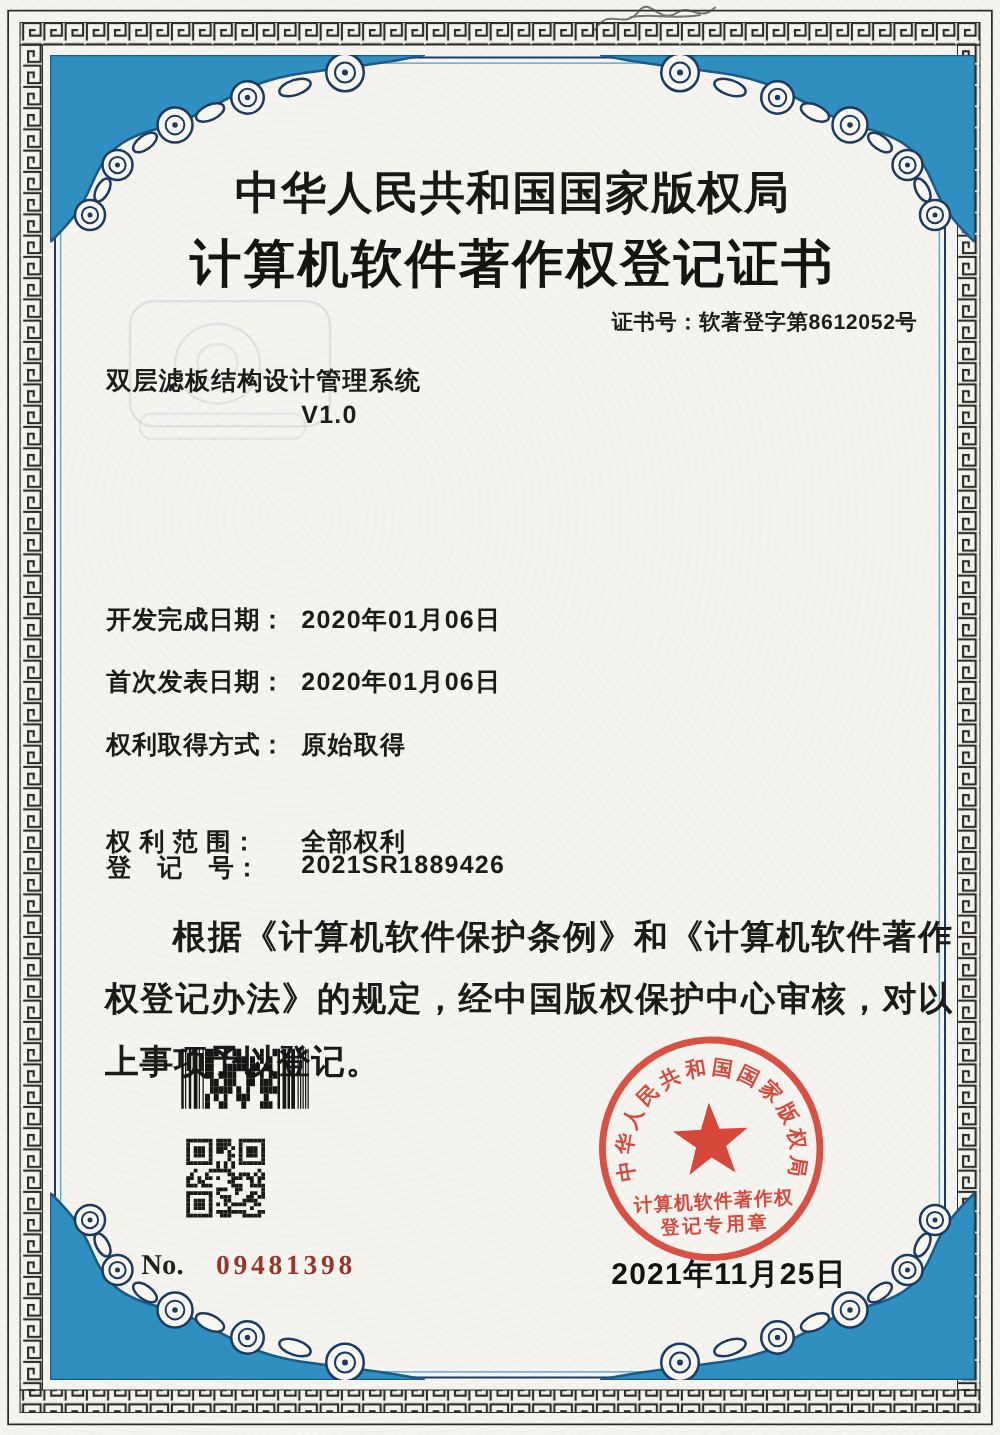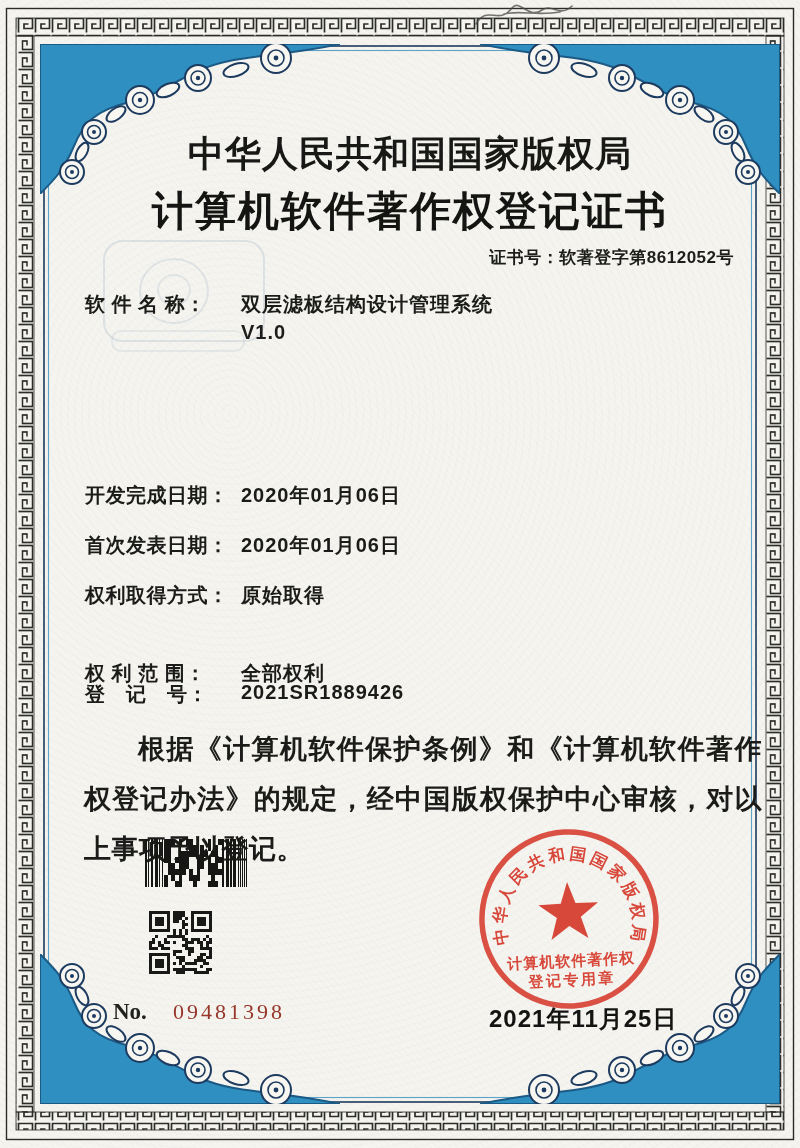--- a/index.html
+++ b/index.html
@@ -61,21 +61,21 @@
   .bgrid i.on{background:#161614;}
   .qrcode{position:absolute;left:149px;top:911px;display:grid;grid-template-columns:repeat(21,3px);grid-auto-rows:3px;}
   .qrcode i{display:block;}
   .qrcode i.on{background:#191917;}
   
   .serial{
     position:absolute;left:113px;top:999px;display:flex;gap:26px;align-items:center;
     font-family:"Liberation Serif",serif;
   }
   .serial .pfx{font-size:23px;font-weight:600;color:#21211f;}
-  .serial .num{font-size:22px;letter-spacing:3px;color:#96362a;font-weight:400;}
+  .serial .num{font-size:22px;letter-spacing:3px;color:#96362a;font-weight:700;}
   .issue-date{
     position:absolute;left:489px;top:1003px;z-index:5;
     font-size:24px;font-weight:bold;letter-spacing:1px;color:#131311;
   }
   
   .seal{position:absolute;left:473px;top:824px;width:192px;height:192px;transform:rotate(-3deg);opacity:.93;z-index:4;}
   
   .ghost{
     position:absolute;left:103px;top:240px;width:158px;height:98px;
     border:2px solid rgba(110,140,170,.22);border-radius:20px;opacity:.8;
@@ -170,21 +170,20 @@
 
   <div class="authority">中华人民共和国国家版权局</div>
   <div class="cert-title">计算机软件著作权登记证书</div>
 
   <div class="cert-no">
     <span>证书号：</span>
     <span>软著登字第8612052号</span>
   </div>
 
   <div class="frow" style="top:291px">
-    <span class="lbl">软 件 名 称：</span>
     <span class="val">双层滤板结构设计管理系统</span>
   </div>
   <div class="val2">V1.0</div>
 
 
   <div class="frow" style="top:482px">
     <span class="lbl">开发完成日期：</span>
     <span class="val">2020年01月06日</span>
   </div>
 

